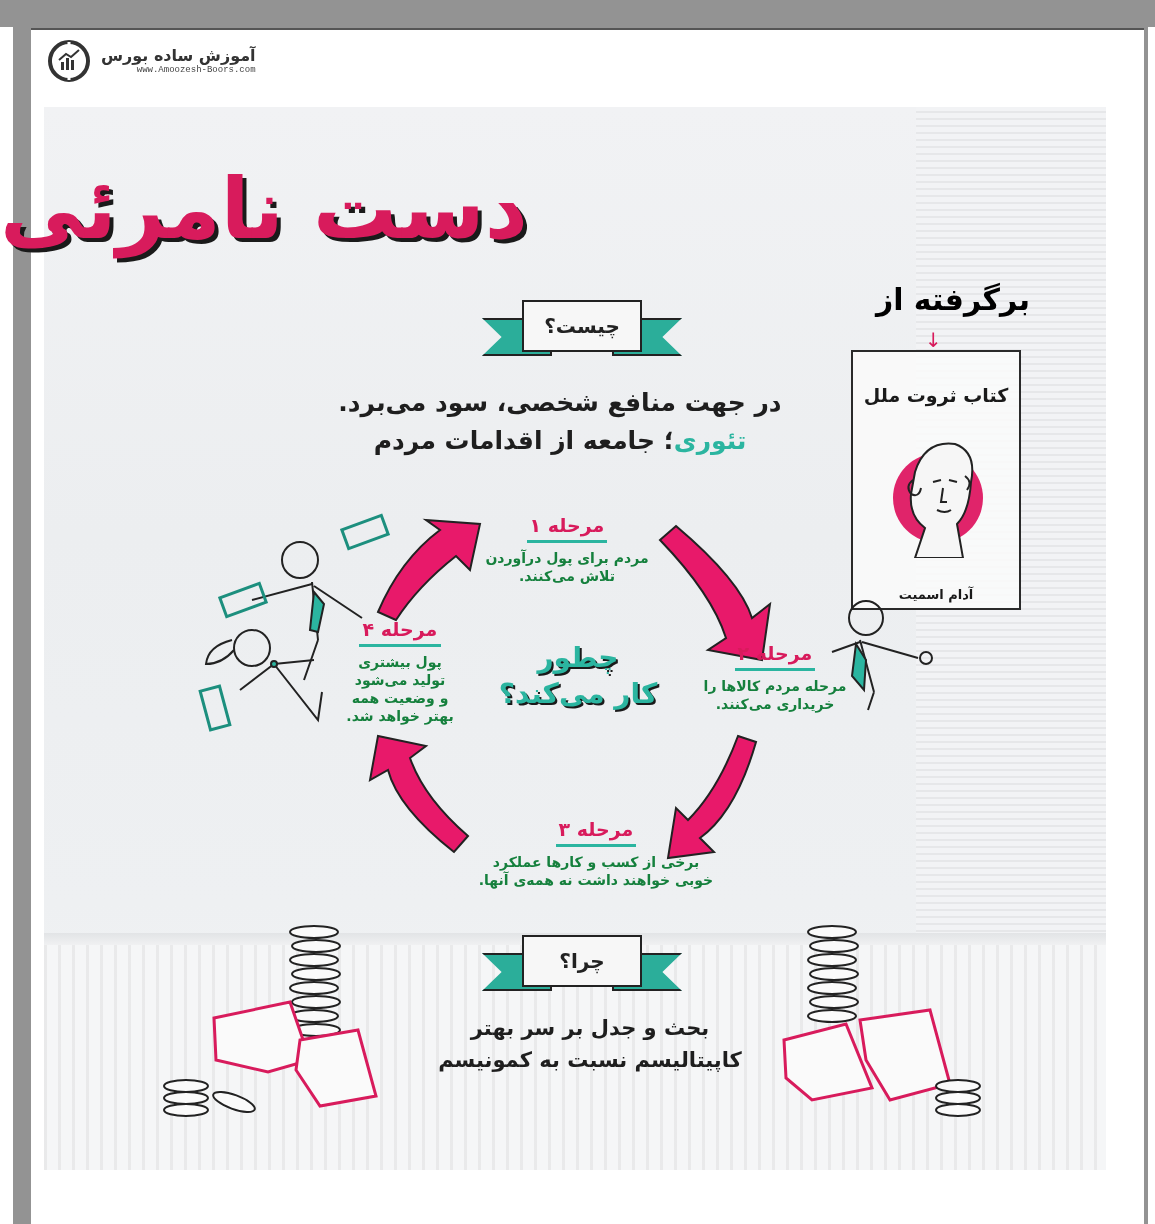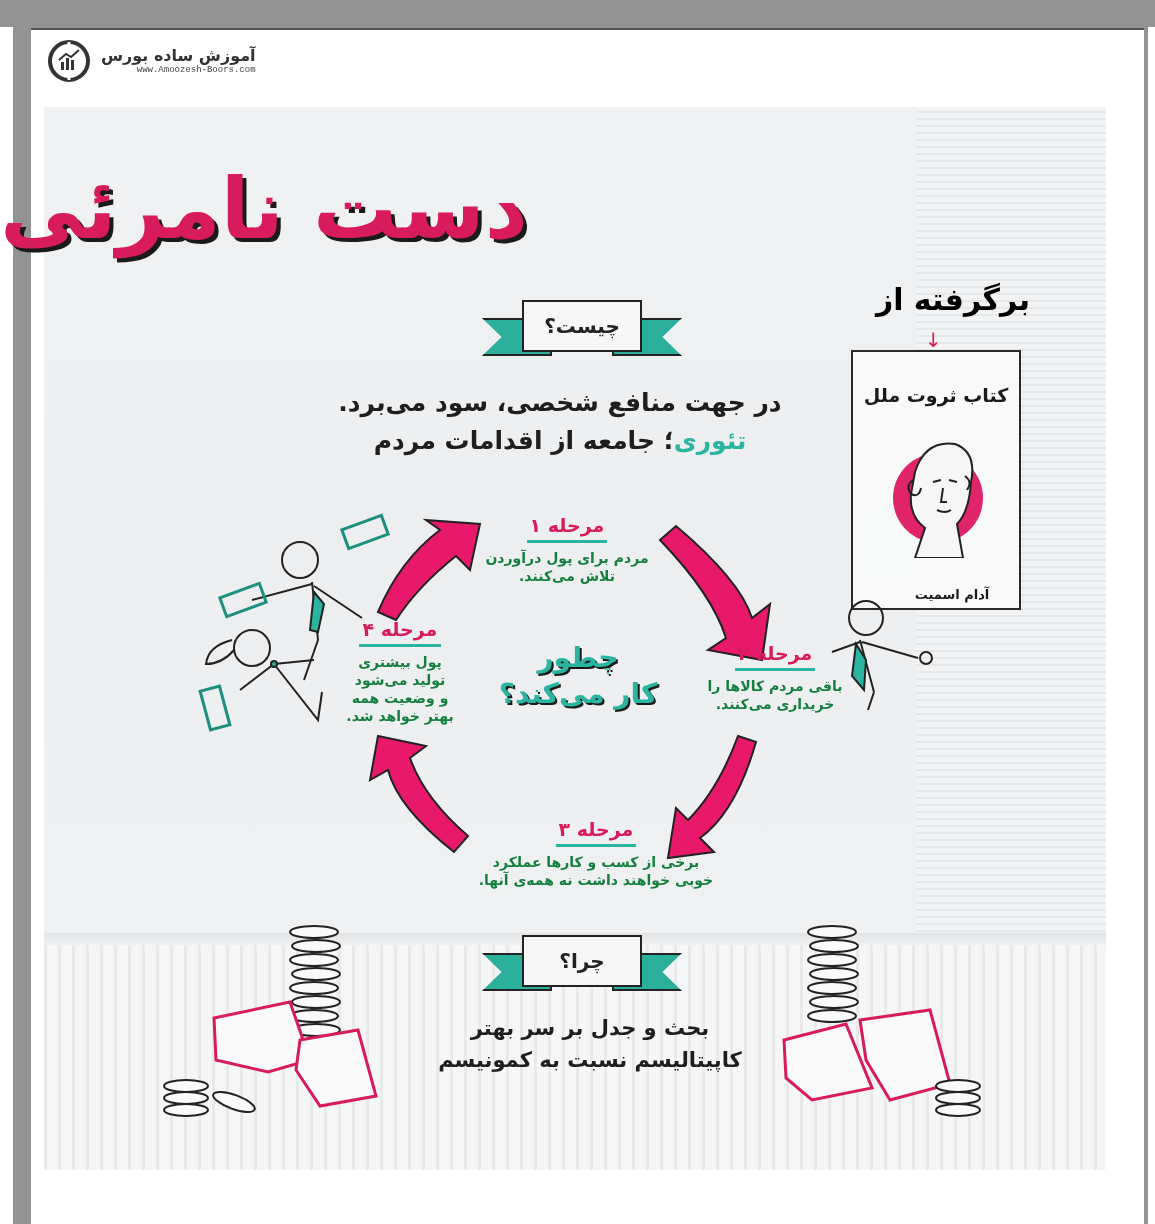--- a/index.html
+++ b/index.html
@@ -36,21 +36,21 @@
   .theory { position:absolute; left:300px; width:520px; top:384px; text-align:center; direction:rtl;
             font-size:25px; font-weight:bold; color:#1e1e1e; line-height:38px; }
   .theory .hl { color:#2bb5a0; }
 
   .source { position:absolute; left:850px; top:282px; width:180px; text-align:right; direction:rtl;
             font-size:30px; font-weight:bold; color:#000000; }
   .down-arrow { position:absolute; left:925px; top:328px; font-size:20px; color:#d81b5c; }
   .book { position:absolute; left:851px; top:350px; width:170px; height:260px; border:2px solid #2a2a2a; box-sizing:border-box; background:rgba(250,250,250,0.85); }
   .book-title { position:absolute; left:0; top:32px; width:100%; text-align:center; direction:rtl; font-size:19px; font-weight:bold; color:#1a1a1a; }
   .portrait { position:absolute; left:32px; top:80px; width:106px; height:126px; }
-  .book-author { position:absolute; left:0; bottom:6px; width:100%; text-align:center; direction:rtl; font-size:13px; font-weight:bold; color:#1a1a1a;padding-left:16px; }
+  .book-author { position:absolute; left:0; bottom:6px; width:100%; text-align:center; direction:rtl; font-size:13px; font-weight:bold; color:#1a1a1a; }
 
   .stage { position:absolute; direction:rtl; text-align:center; }
   .stage .label { font-size:19px; font-weight:bold; color:#d81b5c; }
   .stage .rule { height:3px; background:#2bb5a0; margin:4px auto 6px; }
   .stage .desc { font-size:14px; font-weight:bold; color:#15803d; line-height:18px; }
 
   .center-q { position:absolute; left:498px; top:640px; width:160px; text-align:center; direction:rtl;
               font-size:28px; font-weight:bold; color:#2bb5a0; line-height:36px; text-shadow:2px 2px 0 #1a1a1a; }
 
   .why { position:absolute; left:420px; top:1012px; width:340px; text-align:center; direction:rtl;
@@ -125,21 +125,21 @@
 <div class="stage" style="left:476px; top:470px; width:182px;margin-top:44px;">
   <div class="label">مرحله ۱</div>
   <div class="rule" style="width:80px;"></div>
   <div class="desc">مردم برای پول درآوردن</div>
   <div class="desc">تلاش می‌کنند.</div>
 </div>
 
 <div class="stage" style="left:700px; top:642px; width:150px;">
   <div class="label">مرحله ۲</div>
   <div class="rule" style="width:80px;"></div>
-  <div class="desc">باقی مردم کالاها را</div>
+  <div class="desc">مرحله مردم کالاها را</div>
   <div class="desc">خریداری می‌کنند.</div>
 </div>
 
 <div class="stage" style="left:478px; top:818px; width:236px;">
   <div class="label">مرحله ۳</div>
   <div class="rule" style="width:80px;"></div>
   <div class="desc">برخی از کسب و کارها عملکرد</div>
   <div class="desc">خوبی خواهند داشت نه همه‌ی آنها.</div>
 </div>
 

